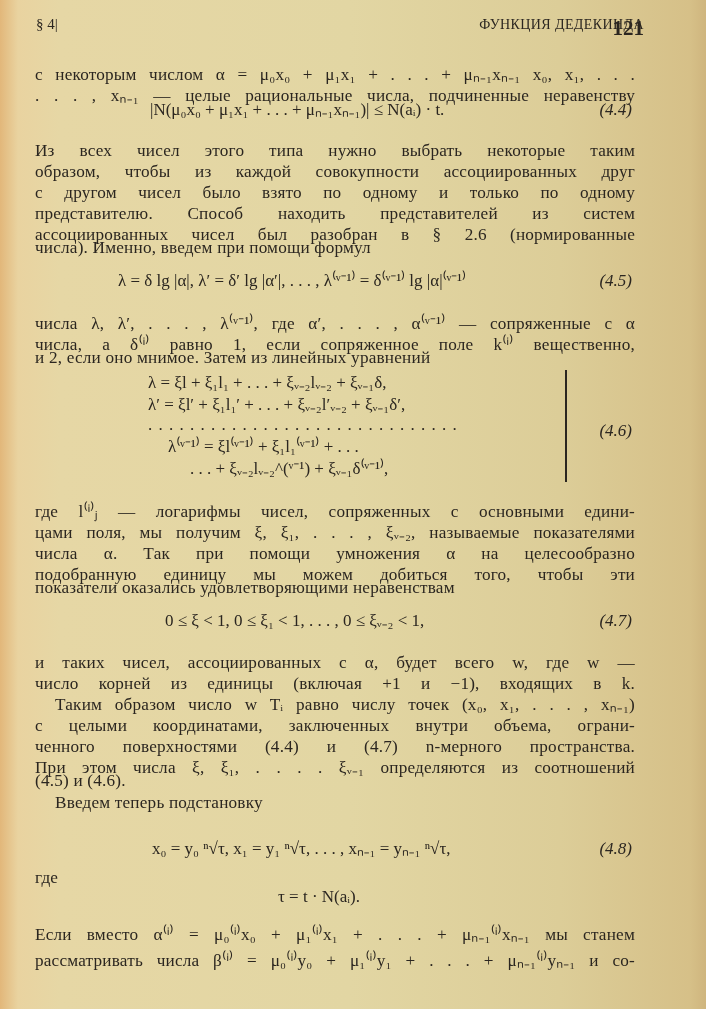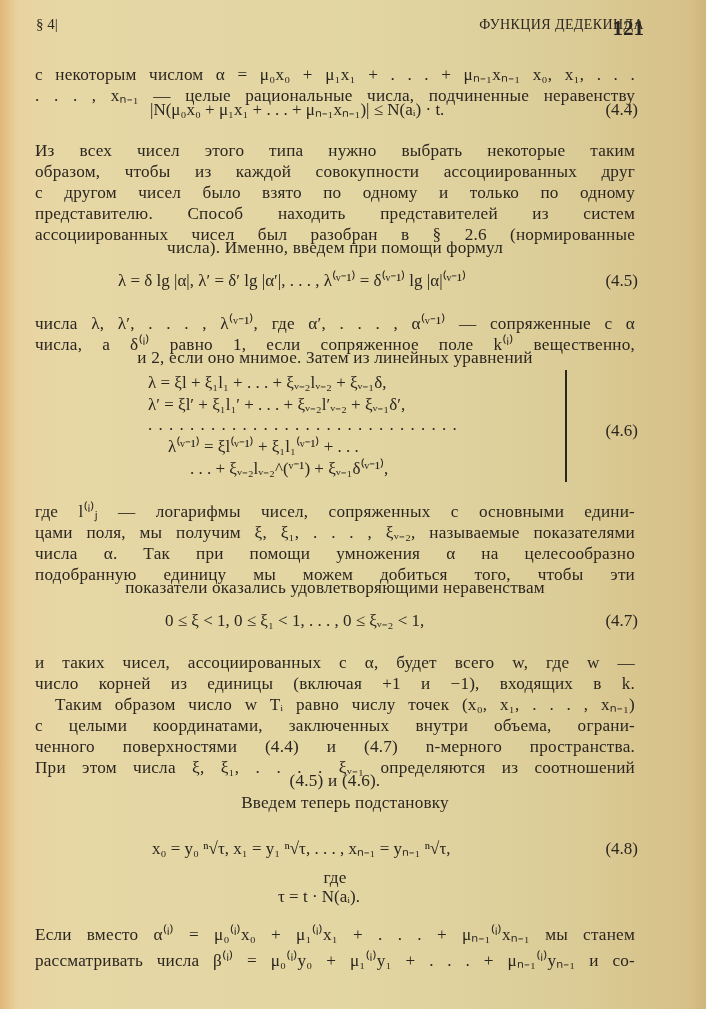--- a/index.html
+++ b/index.html
@@ -16,29 +16,28 @@
     font-size: 15px;
   }
   .header .sec { position: absolute; left: 0; top: 0; }
   .header .title { position: absolute; left: 0; right: 0; top: 1px; text-align: right; font-size: 14px; letter-spacing: 0.4px; }
   .header .pnum { position: absolute; right: 0; top: 0; font-weight: bold; font-size: 21px; }
 
   .line {
     position: absolute; left: 35px; width: 600px;
     font-size: 17.2px; line-height: 21px; white-space: nowrap;
     letter-spacing: 0.2px;
-    text-align: center;
   }
   .just { text-align: justify; text-align-last: justify; margin-top: 8px; }
   .indent { padding-left: 20px; box-sizing: border-box; }
   .eq {
     position: absolute; font-size: 17px; line-height: 21px; white-space: nowrap;
     font-family: "Liberation Serif", serif;
   }
-  .eqnum { position: absolute; font-size: 17px; line-height: 21px; right: 68px; }
+  .eqnum { position: absolute; font-size: 17px; line-height: 21px; right: 74px; font-style: italic; }
   .brace {
     position: absolute; left: 565px; top: 350px; width: 2px; height: 124px;
     background: #2b2620;
   }
 </style>
 </head>
 <body>
 
 <div class="page">
 

